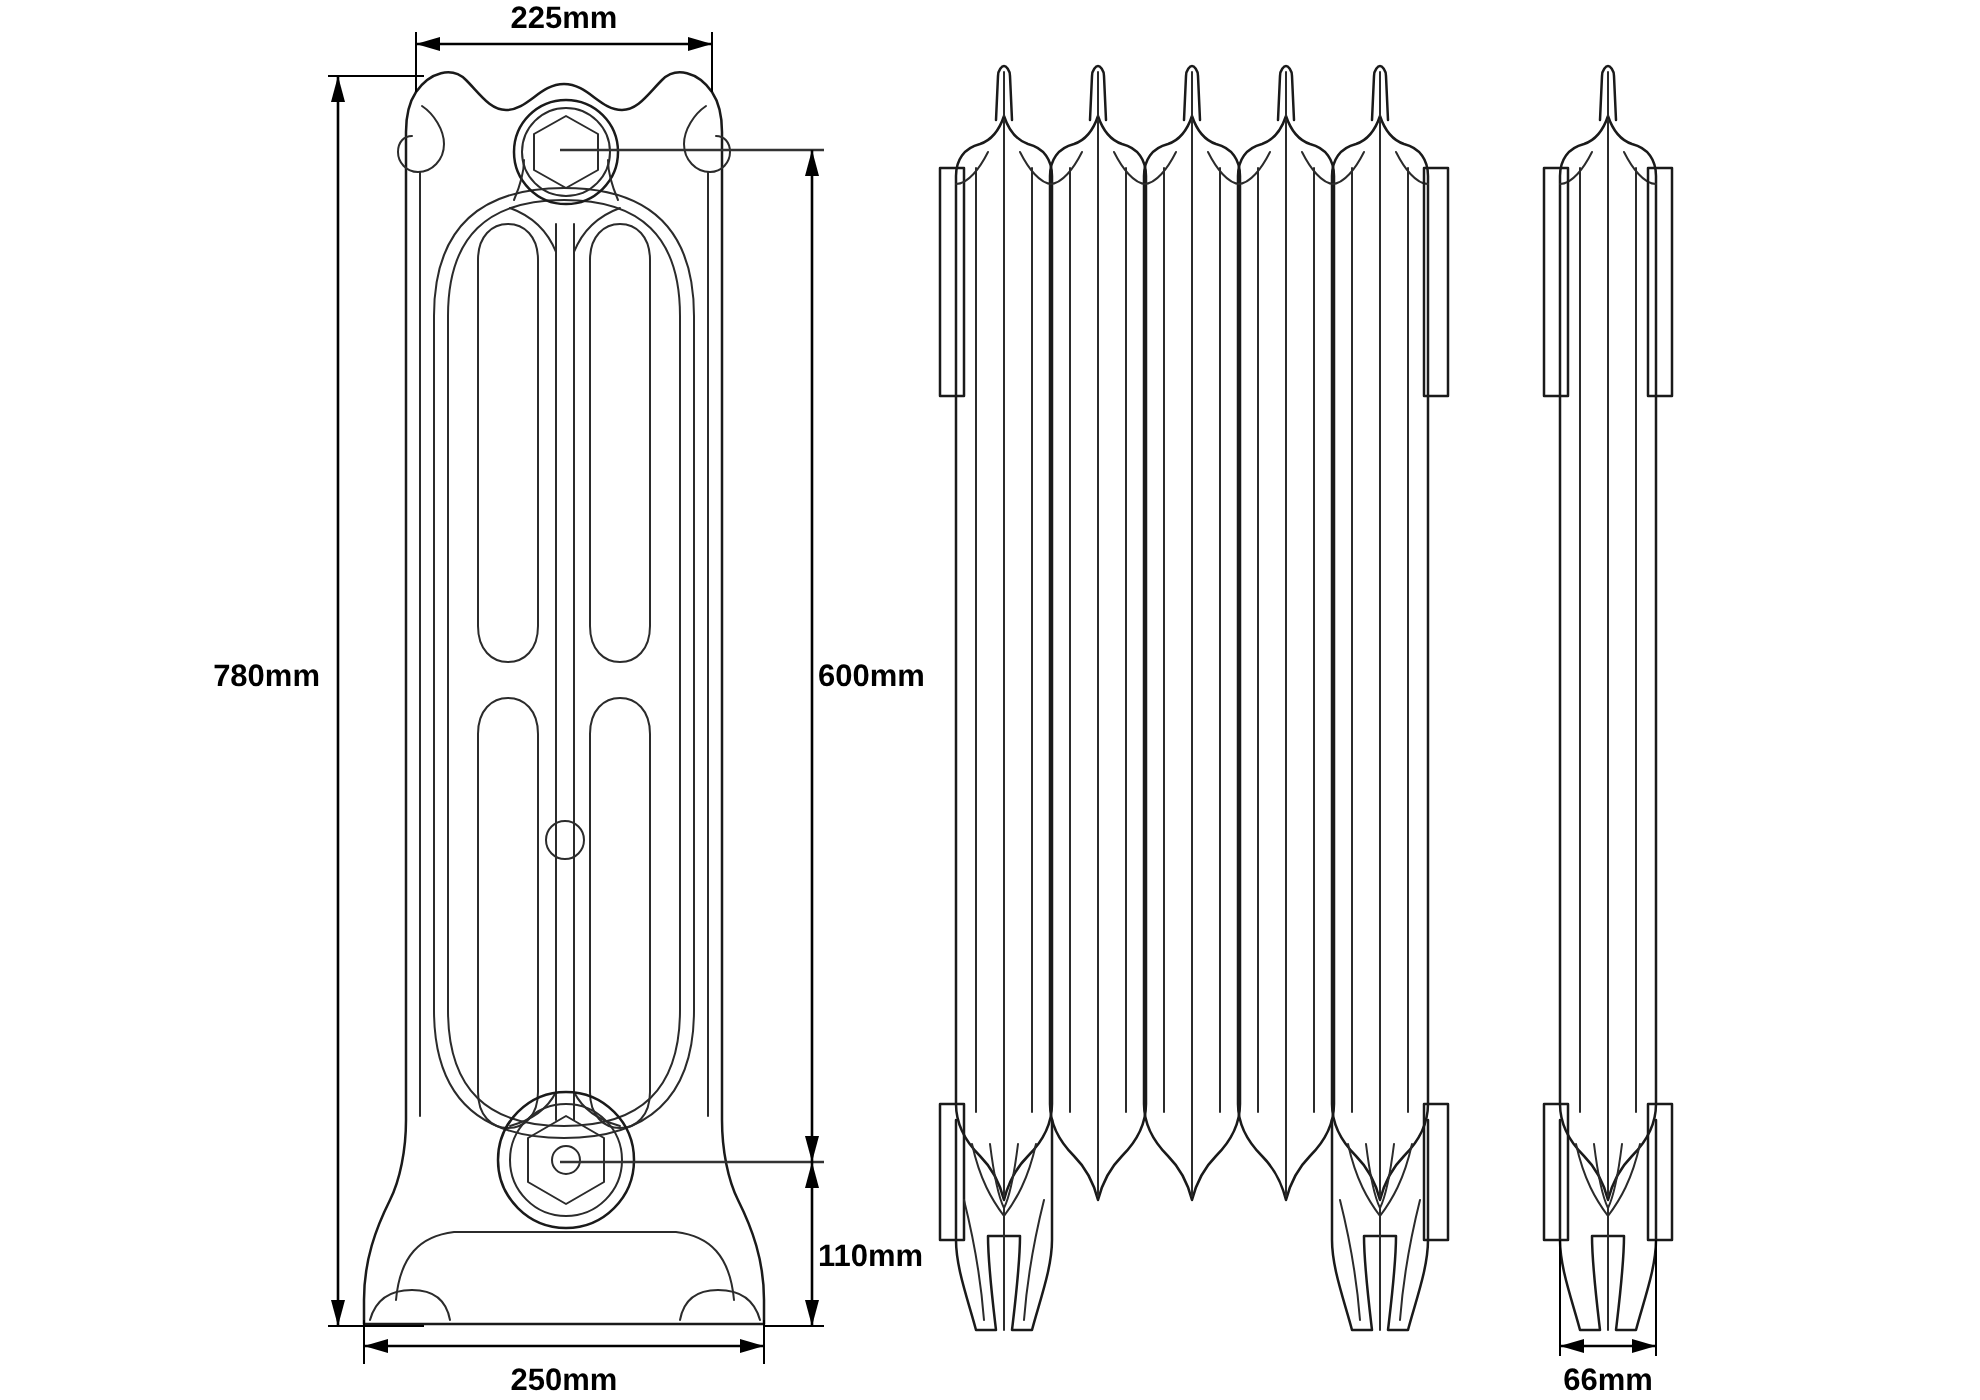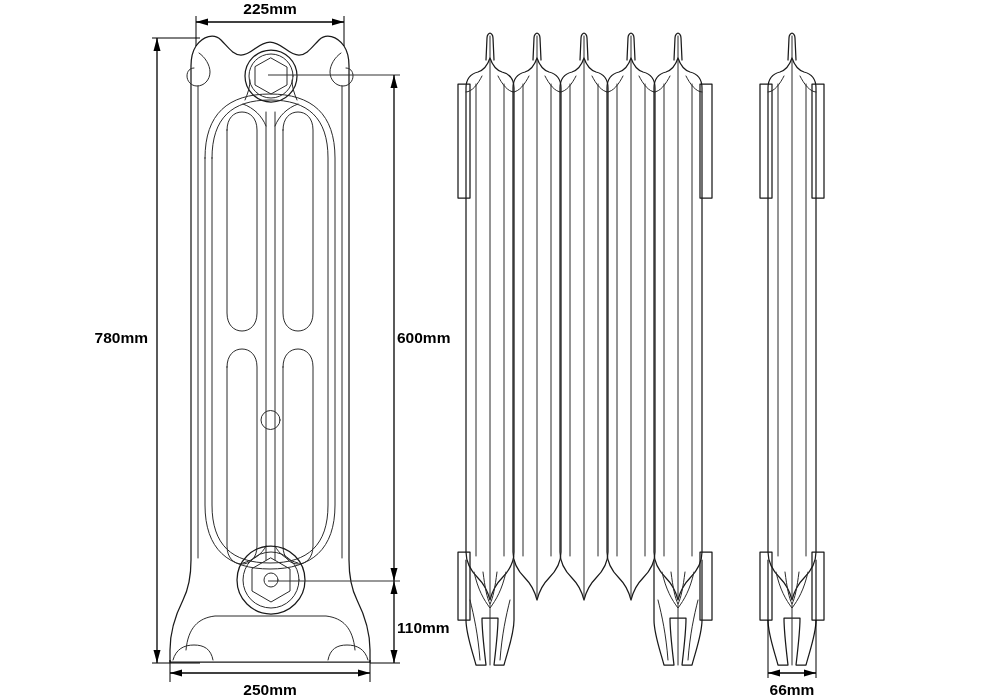--- a/index.html
+++ b/index.html
@@ -9,21 +9,21 @@
   }
   body {
     width: 990px;
     height: 700px;
     font-family: "Liberation Sans", sans-serif;
     overflow: hidden;
     position: relative;
   }
   #drawing-root {
     position: absolute;
-    top: 0; left: 0;
+    top: 0; left: 12px;
     width: 960px;
     height: 700px;
   }
   svg.drawing {
     display: block;
     width: 990px;
     height: 700px;
     background: #ffffff;
   }
   .outline {

